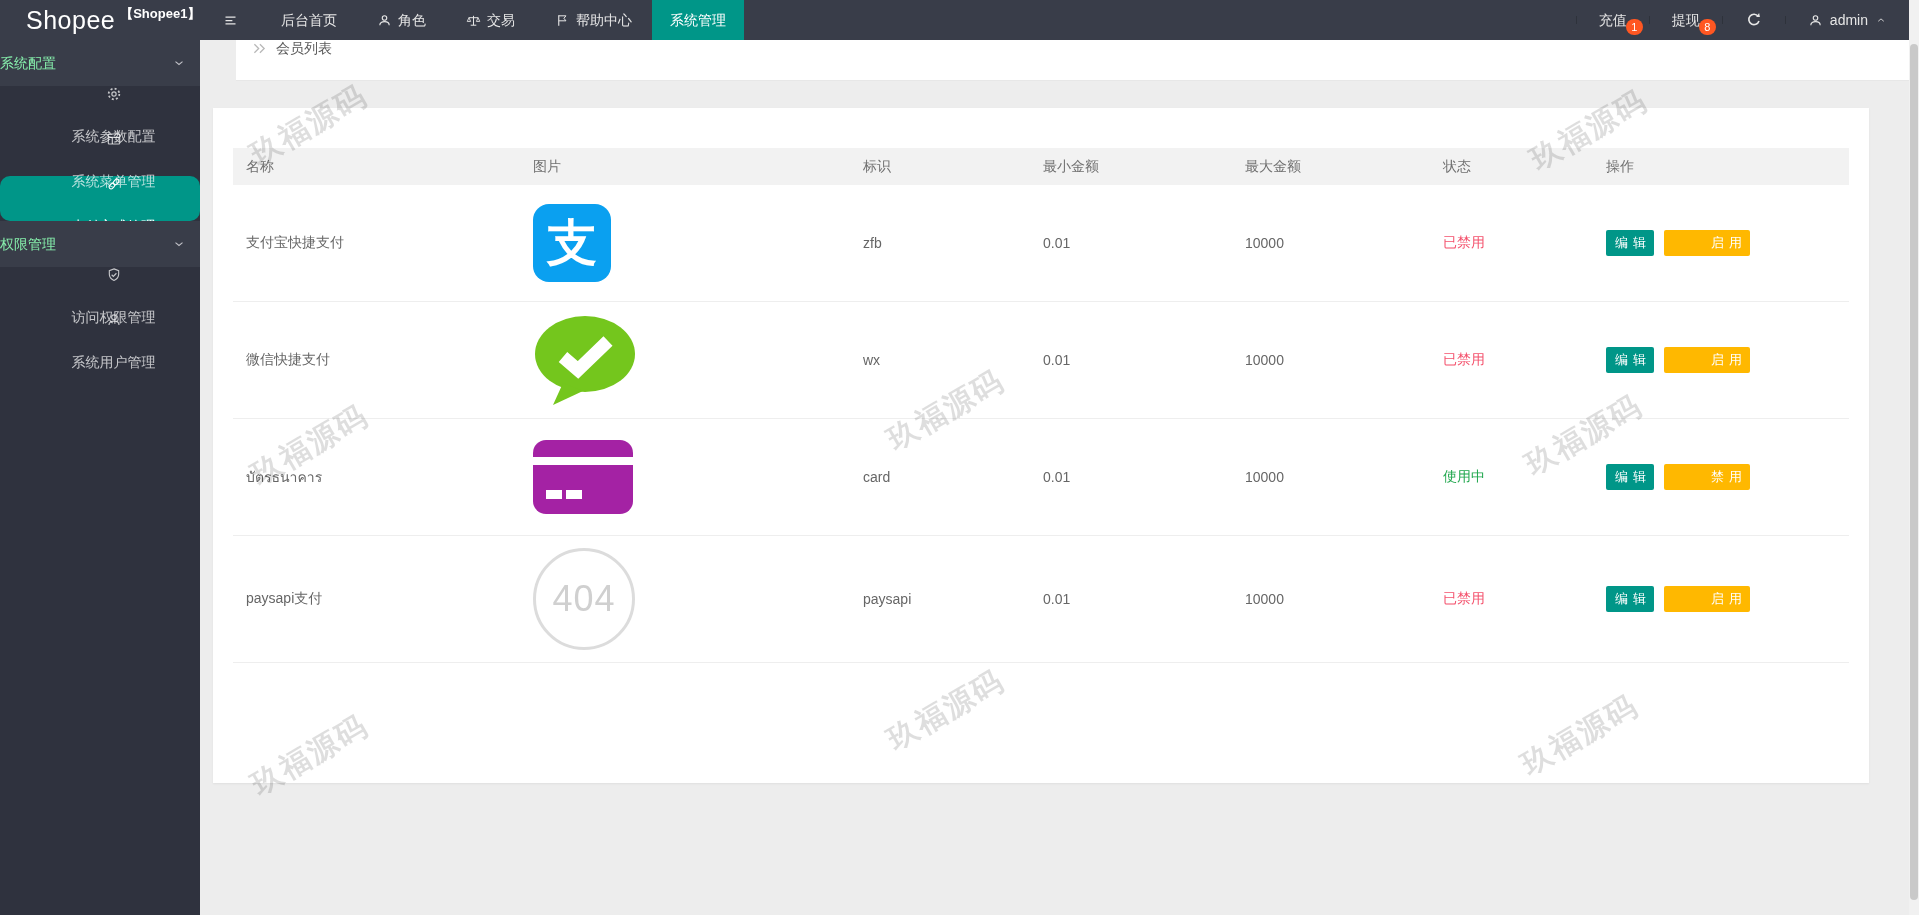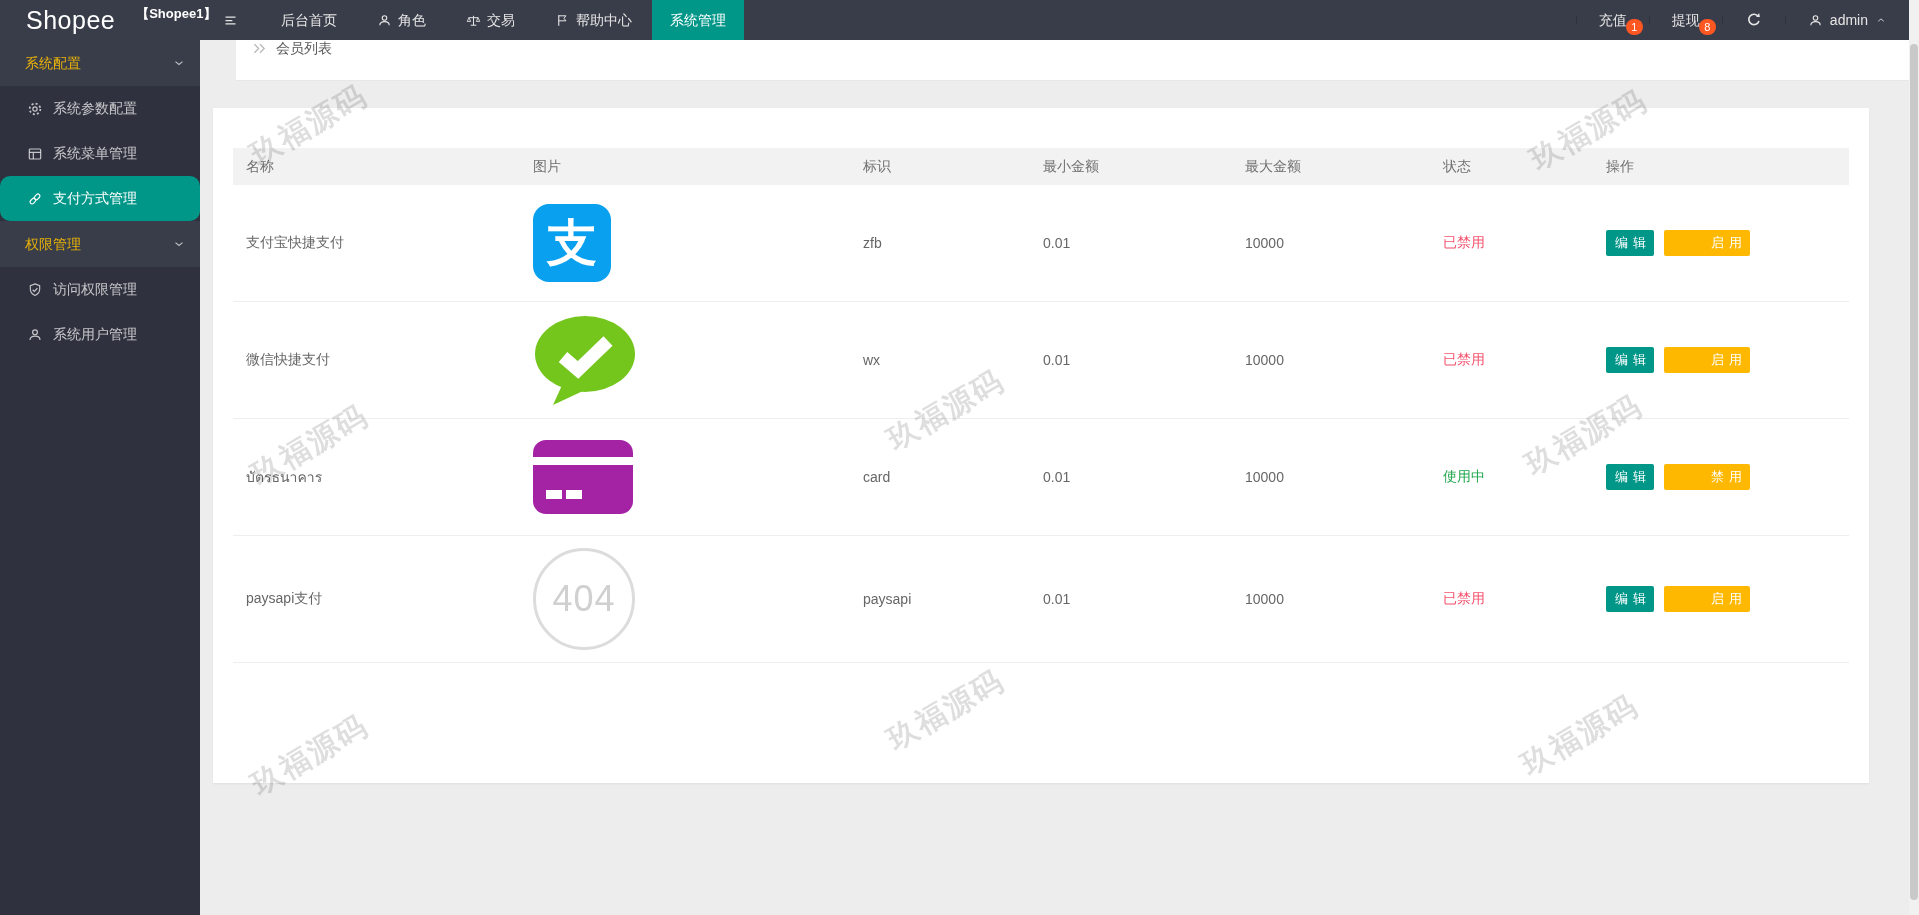--- a/index.html
+++ b/index.html
@@ -9,21 +9,21 @@
     font-family:"Liberation Sans","DejaVu Sans",sans-serif;
     -webkit-font-smoothing:antialiased;
   }
   
   .navbar{
     position:absolute;top:0;left:0;width:1909px;height:40px;
     background:var(--navbar-bg);display:flex;align-items:stretch;z-index:10;color:#e6e6e6;justify-content:center;
   }
   .logo{width:200px;display:flex;align-items:flex-start;padding-left:26px;box-sizing:border-box;cursor:pointer;}
   .logo-text{font-size:25px;line-height:40px;color:#fff;letter-spacing:.5px;}
-  .logo-sup{font-size:13px;font-weight:bold;color:#fff;margin-left:21px;margin-top:5px;}
+  .logo-sup{font-size:13px;font-weight:bold;color:#fff;margin-left:5px;margin-top:5px;}
   .nav-list{display:flex;list-style:none;margin:0;padding:0;align-items:stretch;}
   .nav-item{display:flex;align-items:center;padding:0 20px;font-size:14px;line-height:40px;cursor:pointer;gap:6px;white-space:nowrap;}
   .nav-item.burger{padding:0 23px;}
   .nav-item.active{background:var(--accent);color:#fff;padding:0 18px;}
   .nav-item svg{width:15px;height:15px;}
   .nav-right{margin-left:auto;display:flex;list-style:none;padding:0;}
   .nav-right .nav-item{position:relative;border-left:1px solid rgba(0,0,0,.18);padding:0 22px;}
   .badge{
     position:absolute;top:3px;right:6px;min-width:9px;height:16px;line-height:16px;
     background:var(--badge);color:#fff;font-size:11px;border-radius:8px;padding:0 4px;text-align:center;
@@ -31,27 +31,27 @@
   .refresh-item{padding:0 26px;}
   .refresh-item svg{width:18px;height:18px;}
   .admin-item{gap:7px;padding:0 20px;}
   .caret svg{width:12px;height:12px;color:#ddd;}
   
   .sidebar{
     position:absolute;top:40px;left:0;width:200px;height:875px;
     background:var(--submenu-bg);z-index:9;
   }
   .side-group{
-    position:relative;height:46px;line-height:46px;padding-left:25px;
-    background:var(--navbar-bg);color:#eab308;font-size:14px;cursor:pointer;
+    position:relative;height:46px;line-height:46px;
+    background:var(--navbar-bg);color:#86efac;font-size:14px;cursor:pointer;
   }
   .side-group .grp-caret{position:absolute;right:14px;top:16px;width:14px;height:14px;color:#c2c2c8;}
   .side-item{
-    height:45px;display:flex;align-items:center;gap:10px;padding-left:27px;
-    color:rgba(255,255,255,.72);font-size:14px;cursor:pointer;
+    height:45px;display:flex;align-items:center;gap:26px;padding-left:27px;
+    color:rgba(255,255,255,.72);font-size:14px;cursor:pointer;flex-direction:column;
   }
   .side-item svg{width:16px;height:16px;flex:0 0 auto;}
   .side-item.active{background:var(--accent);color:#fff;border-radius:10px;}
   
   .main{position:absolute;left:200px;top:40px;right:10px;bottom:0;background:#ededed;}
   .breadcrumb{
     height:40px;background:#fff;border-bottom:1px solid #e7e7e7;
     display:flex;align-items:flex-start;padding-left:15px;gap:8px;margin-left:36px;
   }
   .bc-icon{width:17px;height:17px;color:#b7b7b7;}

